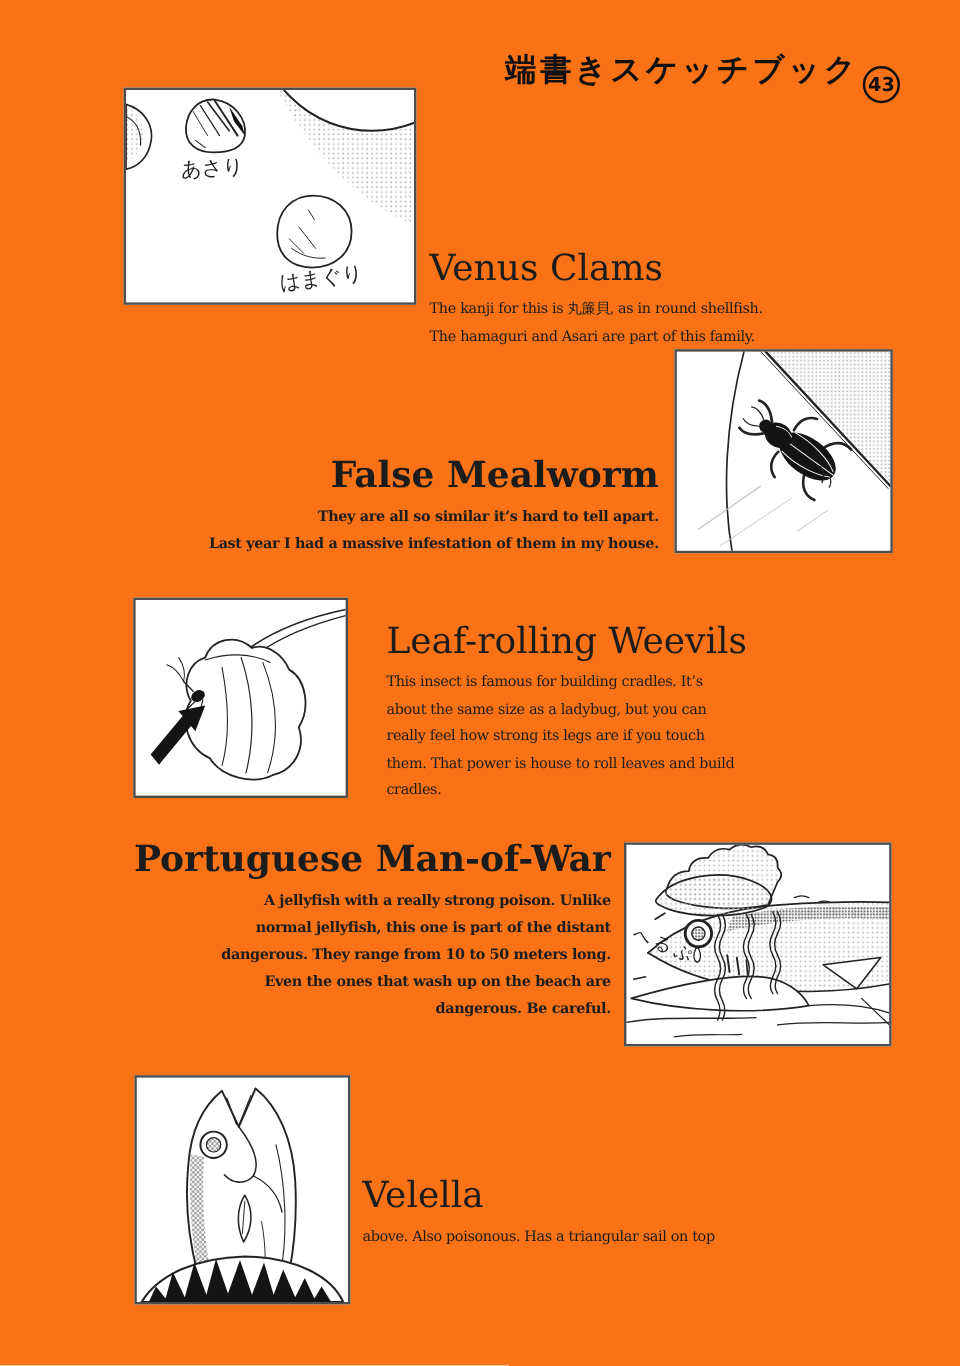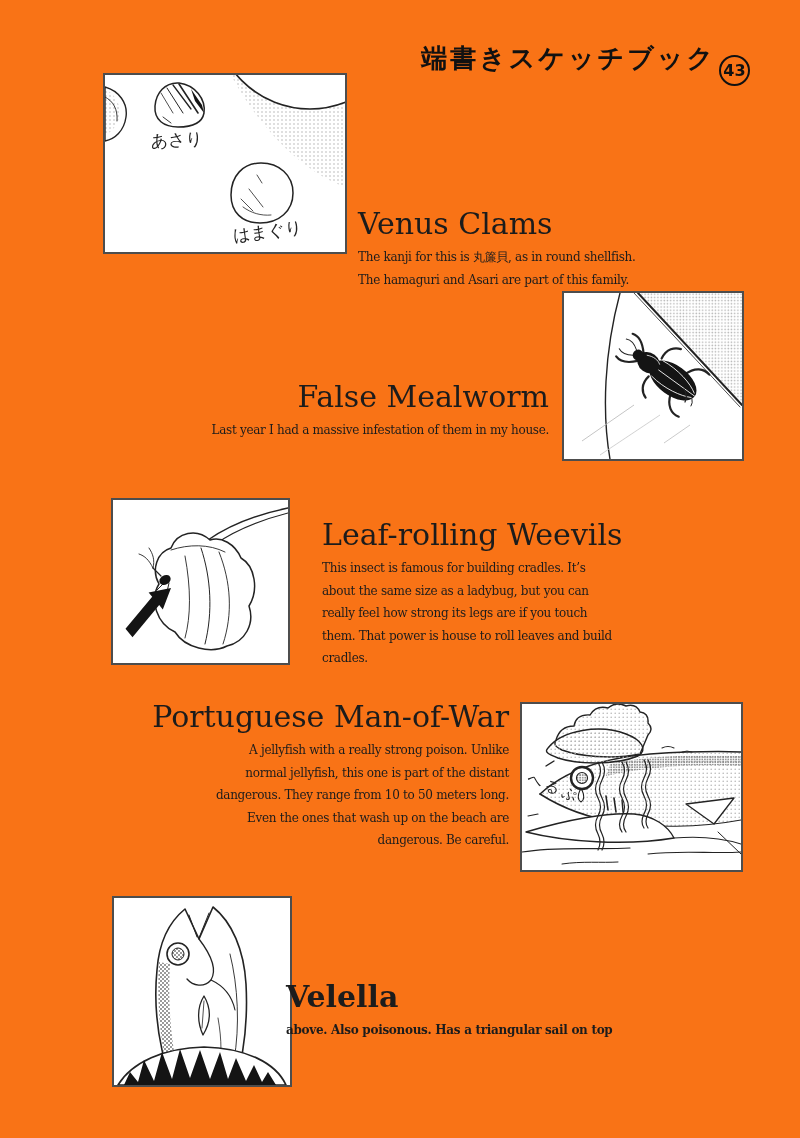--- a/index.html
+++ b/index.html
@@ -16,35 +16,35 @@
   
   .panel{position:absolute;border:2px solid #4d4d4d;background:#fff;box-sizing:border-box;}
   .panel svg{display:block;width:100%;height:100%;}
   .ln{stroke:#232323;fill:none;stroke-linecap:round;stroke-linejoin:round;}
   .fillink{fill:#141414;stroke:none;}
   .white{fill:#ffffff;}
   .kana{font-family:"DejaVu Sans",sans-serif;fill:#232323;}
 
   
   .entry{position:absolute;}
-  .entry.right{text-align:right;}
+  .entry.right{text-align:right;font-weight:bold;}
   .entry-title{font-size:30px;line-height:35px;white-space:nowrap;}
   .entry-body{margin-top:5px;font-size:12px;letter-spacing:-0.3px;}
   .body-line{line-height:22.5px;white-space:nowrap;}
 
   #panel-clams   {left:103px;top:73px; width:244px;height:181px;}
   #entry-venus   {left:358px;top:174px;margin-top:32px;}
   #panel-beetle  {left:562px;top:291px;width:182px;height:170px;}
   #entry-mealworm{right:251px;top:379px;}
   #panel-weevil  {left:111px;top:498px;width:179px;height:167px;}
   #entry-weevil  {left:322px;top:517px;}
   #entry-manofwar{right:291px;top:699px;}
   #panel-manofwar{left:520px;top:702px;width:223px;height:170px;}
   #panel-velella {left:112px;top:896px;width:180px;height:191px;}
-  #entry-velella {left:286px;top:979px;font-weight:bold;}
+  #entry-velella {left:302px;top:979px;}
 </style>
 </head>
 <body>
 
 <div class="page">
 
   <div class="header">
     <span>端書きスケッチブック</span>
     <span class="issue-badge">43</span>
   </div>
@@ -131,20 +131,21 @@
         <path d="M-20,-5 C-14,-8 -8,-8 -4,-5" stroke="#fff" stroke-width="0.7" fill="none"></path>
       </g>
       <path d="M120,96 q4,7 1,13" class="ln" stroke-width="1.3"></path>
       <path d="M128,106 q1,4 -1,7" class="ln" stroke-width="1"></path>
     </svg>
   </div>
 
   <div class="entry right" id="entry-mealworm">
     <div class="entry-title">False Mealworm</div>
     <div class="entry-body">
+      <div class="body-line">They are all so similar it’s hard to tell apart.</div>
       <div class="body-line">Last year I had a massive infestation of them in my house.</div>
     </div>
   </div>
 
   <div class="panel" id="panel-weevil">
     <svg viewBox="0 0 175 163">
       <path d="M175,8 C146,14 118,24 95,40" class="ln" stroke-width="1.3"></path>
       <path d="M175,13 C148,20 122,30 101,45" class="ln" stroke-width="1.1"></path>
       <g>
         <path d="M97,40 C84,28 64,32 58,48 C44,52 38,70 46,84 C36,100 44,124 62,132 C72,148 98,154 114,146 C132,142 142,124 136,106 C146,90 142,66 128,58 C122,44 108,36 97,40 Z" class="white ln" stroke-width="1.5"></path>

